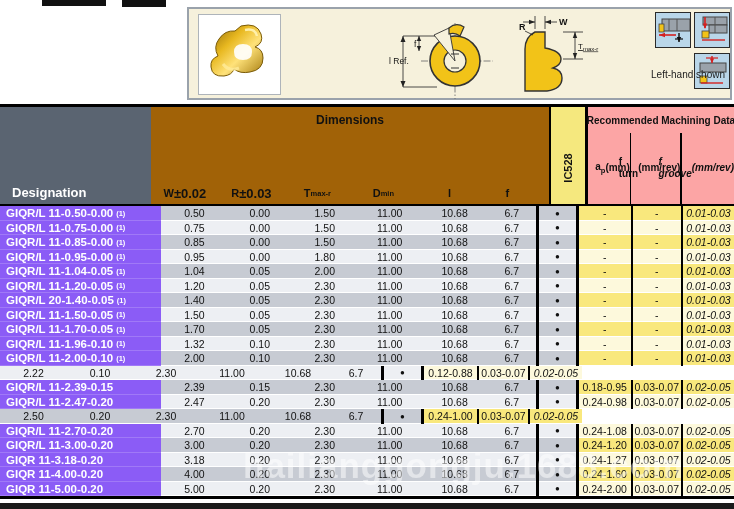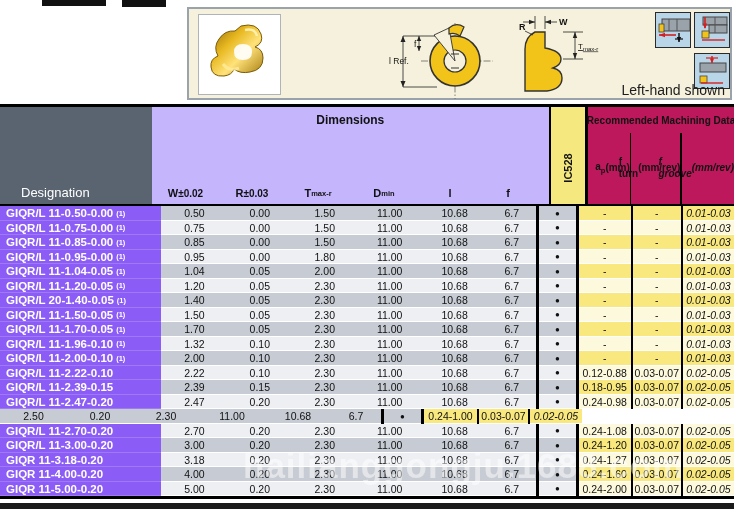--- a/index.html
+++ b/index.html
@@ -6,51 +6,51 @@
   body{width:734px;height:509px;position:relative;background:#fff;overflow:hidden;
        font-family:"Liberation Sans","DejaVu Sans",sans-serif;-webkit-font-smoothing:antialiased;}
 
   
   .logo-remnant{position:absolute;background:#111;}
   .panel{position:absolute;left:187px;top:7px;width:545px;height:93px;
          background:#f6f1dc;border:2px solid #9aa2ab;box-sizing:border-box;}
   .photo-box{position:absolute;left:9px;top:5px;width:83px;height:81px;background:#fff;
              border:1px solid #aeb4ba;box-sizing:border-box;display:flex;align-items:center;justify-content:center;}
   .draw{position:absolute;}
-  .lh-label{position:absolute;right:5px;bottom:0;font-size:14px;color:#1c1c1c;}
+  .lh-label{position:absolute;right:5px;bottom:18px;font-size:10px;color:#1c1c1c;}
   .picto{position:absolute;width:36px;height:36px;border:1px solid #2a2a2a;background:#b9d6e9;box-sizing:border-box;}
 
   
   .t-topline{position:absolute;left:0;top:104px;width:734px;height:3px;background:#000;}
   .t-header{position:absolute;left:0;top:107px;width:734px;height:97px;display:flex;}
   .t-midline{position:absolute;left:0;top:204px;width:734px;height:2px;background:#000;}
   .t-body{position:absolute;left:0;top:206px;width:734px;}
   .t-botline{position:absolute;left:0;top:496px;width:734px;height:3px;background:#000;}
   .bottom-bar{position:absolute;left:0;top:503px;width:734px;height:6px;background:#1a1a1a;}
 
   .c-des{width:164px;} .c-w{width:67px;} .c-r{width:66px;} .c-t{width:66px;}
   .c-d{width:66px;} .c-l{width:66px;} .c-f{width:50px;}
   .c-ic{width:37px;} .c-ap{width:53px;} .c-ft{width:49px;} .c-fg{width:52px;font-style:italic;}
   .sep3{width:3px;background:#000;} .sep2{width:2px;background:#000;}
 
   
   .h-des{background:#5a6471;display:flex;align-items:flex-end;box-sizing:border-box;
-         padding:0 0 4px 21px;color:#fff;font-weight:normal;font-size:13px;}
-  .h-dims{width:433px;background:#c4b5fd;position:relative;}
+         padding:0 0 4px 12px;color:#fff;font-weight:bold;font-size:13px;}
+  .h-dims{width:433px;background:#a16207;position:relative;}
   .h-dims-title{position:absolute;top:6px;left:0;right:0;text-align:center;
                 font-weight:bold;font-size:12px;color:#111;}
   .h-collabels{position:absolute;bottom:0;left:0;display:flex;height:22px;}
   .h-collabels div{display:flex;align-items:center;justify-content:center;
                    font-weight:bold;font-size:11px;color:#111;}
-  .h-collabels sup{font-size:10px;vertical-align:super;}
+  .h-collabels sup{font-size:13px;vertical-align:super;}
   .h-collabels sub{font-size:7.5px;vertical-align:sub;}
   .h-ic{background:#f5e87e;position:relative;}
   .h-ic span{position:absolute;left:50%;top:63%;transform:translate(-50%,-50%) rotate(-90deg);
              font-weight:bold;font-size:11px;white-space:nowrap;color:#111;}
-  .h-mach{width:146px;background:#be185d;display:flex;flex-direction:column;}
+  .h-mach{width:146px;background:#fca5a5;display:flex;flex-direction:column;}
   .h-mach-title{height:26px;display:flex;align-items:center;justify-content:center;
                 font-weight:bold;font-size:10px;color:#111;white-space:nowrap;}
   .h-mach-cols{flex:1;display:flex;}
   .h-mach-cols .mc{display:flex;flex-direction:row;align-items:center;justify-content:flex-end;
                    padding-bottom:1px;font-weight:bold;font-size:10px;line-height:1.25;color:#111;box-sizing:border-box;}
   .h-mach-cols sub{font-size:7.5px;}
 
   
   .trow{display:flex;height:14.5px;}
   .cell{display:flex;align-items:center;justify-content:center;font-size:10.5px;color:#111;
@@ -447,24 +447,20 @@
       <div class="sep3"></div>
       <div class="cell g c-ic bullet">●</div>
       <div class="sep3"></div>
       <div class="cell y c-ap">-</div>
       <div class="sep2"></div>
       <div class="cell y c-ft">-</div>
       <div class="sep2"></div>
       <div class="cell y c-fg">0.01-0.03</div>
     </div>
     <div class="trow even">
-      <div class="cell des c-des">
-        <span>GIQR/L 11-2.22-0.10</span>
-        <sup></sup>
-      </div>
       <div class="cell g c-w">2.22</div>
       <div class="cell g c-r">0.10</div>
       <div class="cell g c-t">2.30</div>
       <div class="cell g c-d">11.00</div>
       <div class="cell g c-l">10.68</div>
       <div class="cell g c-f">6.7</div>
       <div class="sep3"></div>
       <div class="cell g c-ic bullet">●</div>
       <div class="sep3"></div>
       <div class="cell y c-ap">0.12-0.88</div>

